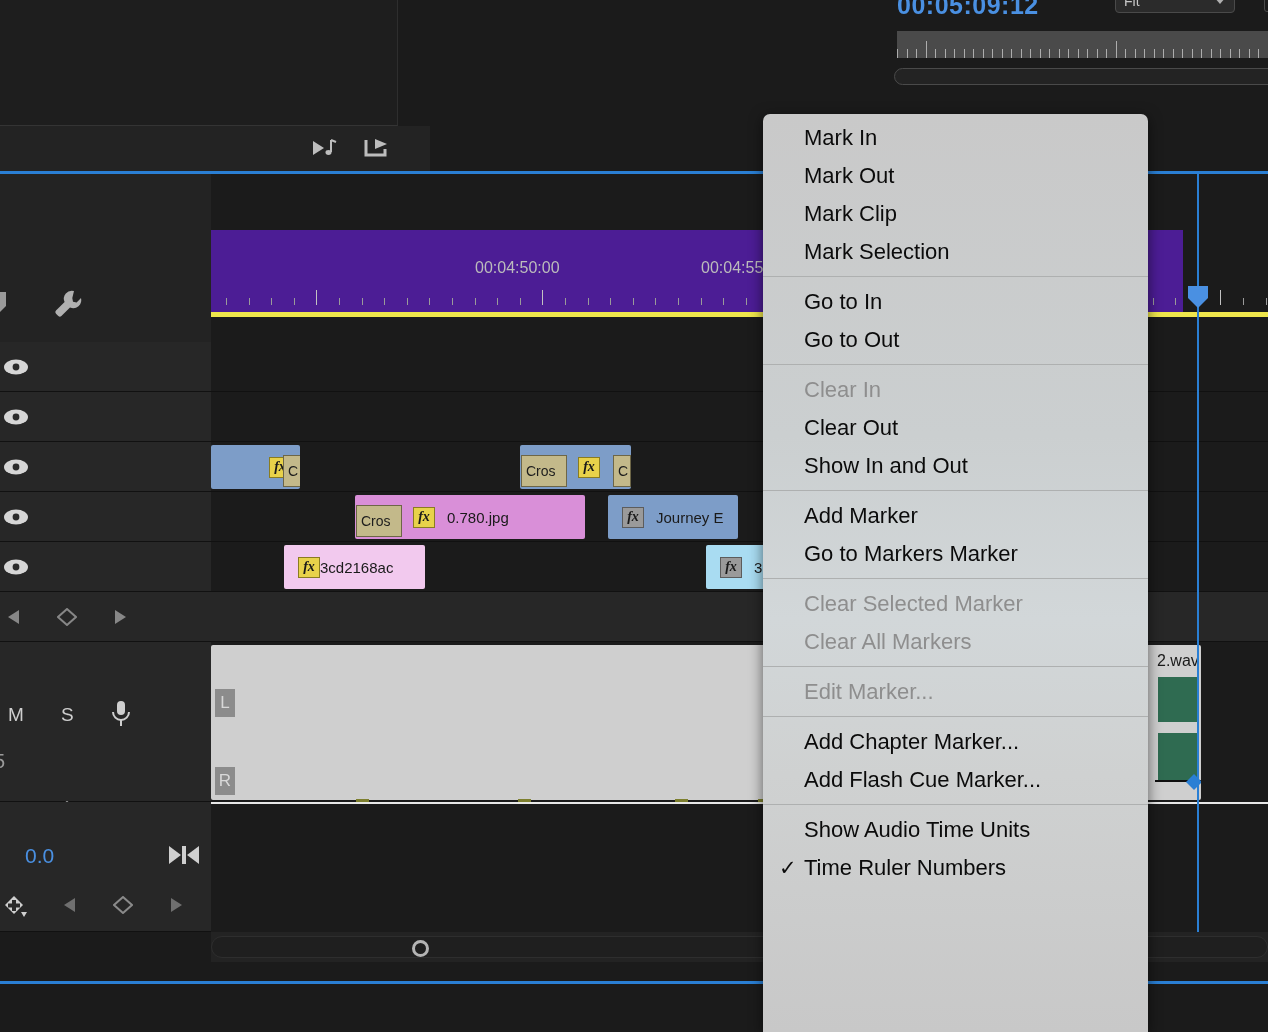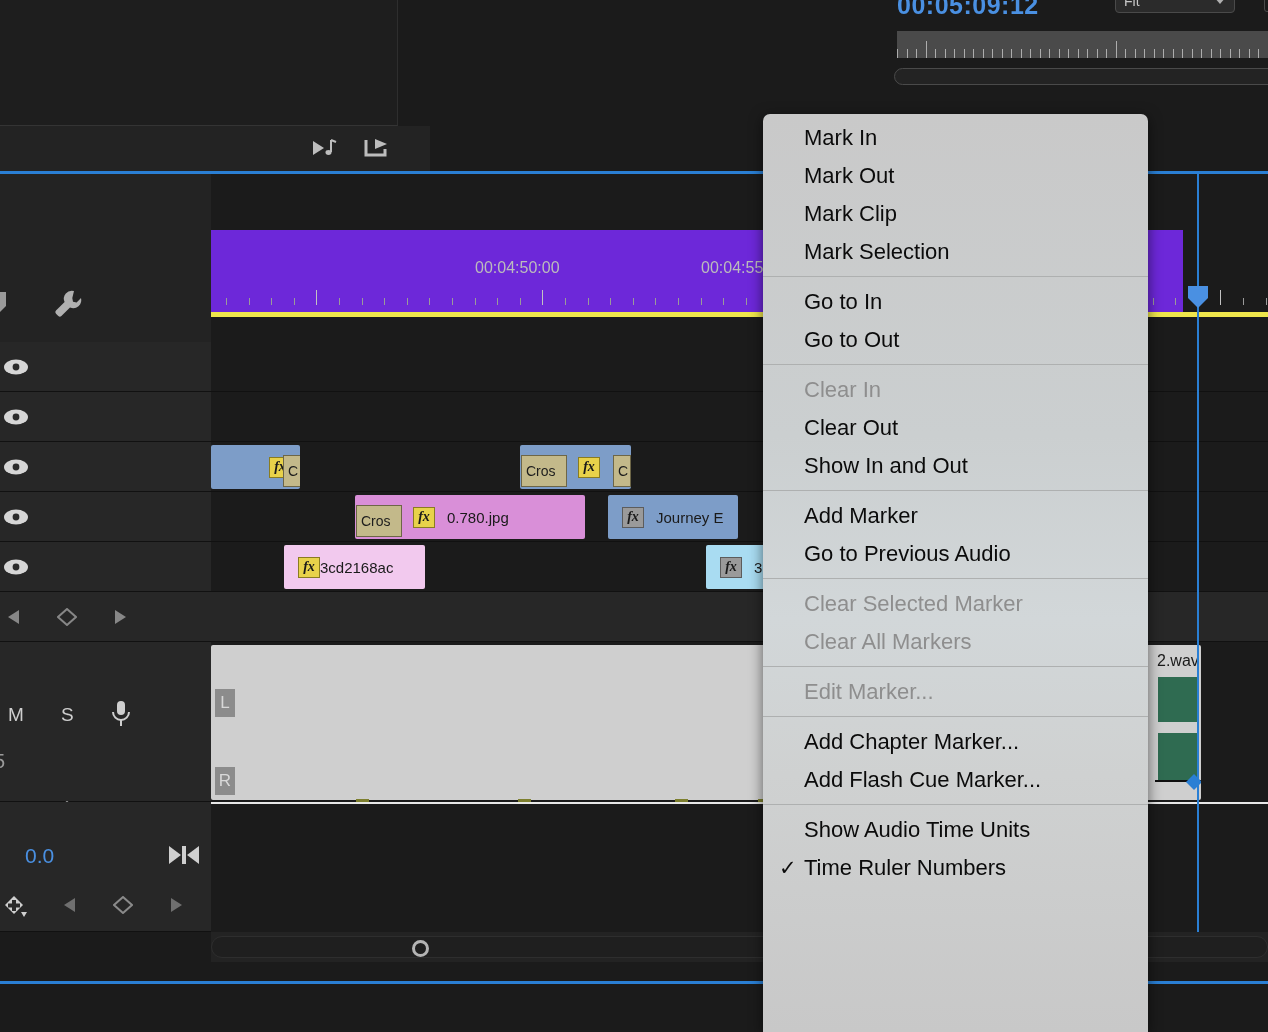--- a/index.html
+++ b/index.html
@@ -57,21 +57,21 @@
   .timeline { position: absolute; left: 0; top: 174px; width: 1268px; height: 858px; background: #1b1b1b; }
 
   .tl-head { position: absolute; left: 0; top: 0; width: 211px; height: 758px; background: #232323; }
   .tl-tools { position: absolute; left: 0; top: 104px; width: 211px; height: 64px; }
   .tool-ico { position: absolute; }
 
   .tl-body { position: absolute; left: 211px; top: 0; width: 1057px; height: 758px; overflow: hidden; }
 
   .ruler {
     position: absolute; left: 0; top: 56px; width: 972px; height: 82px;
-    background: #6d28d9;
+    background: #4c1d95;
   }
   .ruler .tc-lbl { position: absolute; top: 29px; font-size: 16px; color: #bcbcbc; white-space: nowrap; }
   .ruler .mtick { position: absolute; bottom: 7px; width: 1px; height: 15px; background: #c2c2c2; }
   .ruler .stick { position: absolute; bottom: 7px; width: 1px; height: 7px; background: #9a9a9a; }
   .yellow-bar { position: absolute; left: 0; top: 138px; width: 1057px; height: 5px; background: #efe64c; }
 
   .trk { position: absolute; left: 0; width: 1057px; border-bottom: 1px solid #111; }
   .trk-v { background: #1b1b1b; }
   .trk-hd { position: absolute; left: 0; width: 211px; border-bottom: 1px solid #111; background: #272727; }
 
@@ -485,21 +485,21 @@
         <span>Clear Out</span>
       </div>
       <div class="ctx-item">
         <span>Show In and Out</span>
       </div>
       <div class="ctx-sep"></div>
       <div class="ctx-item">
         <span>Add Marker</span>
       </div>
       <div class="ctx-item">
-        <span>Go to Previous Audio</span>
+        <span>Go to Markers Marker</span>
       </div>
       <div class="ctx-sep"></div>
       <div class="ctx-item dis">
         <span>Clear Selected Marker</span>
       </div>
       <div class="ctx-item dis">
         <span>Clear All Markers</span>
       </div>
       <div class="ctx-sep"></div>
       <div class="ctx-item dis">

